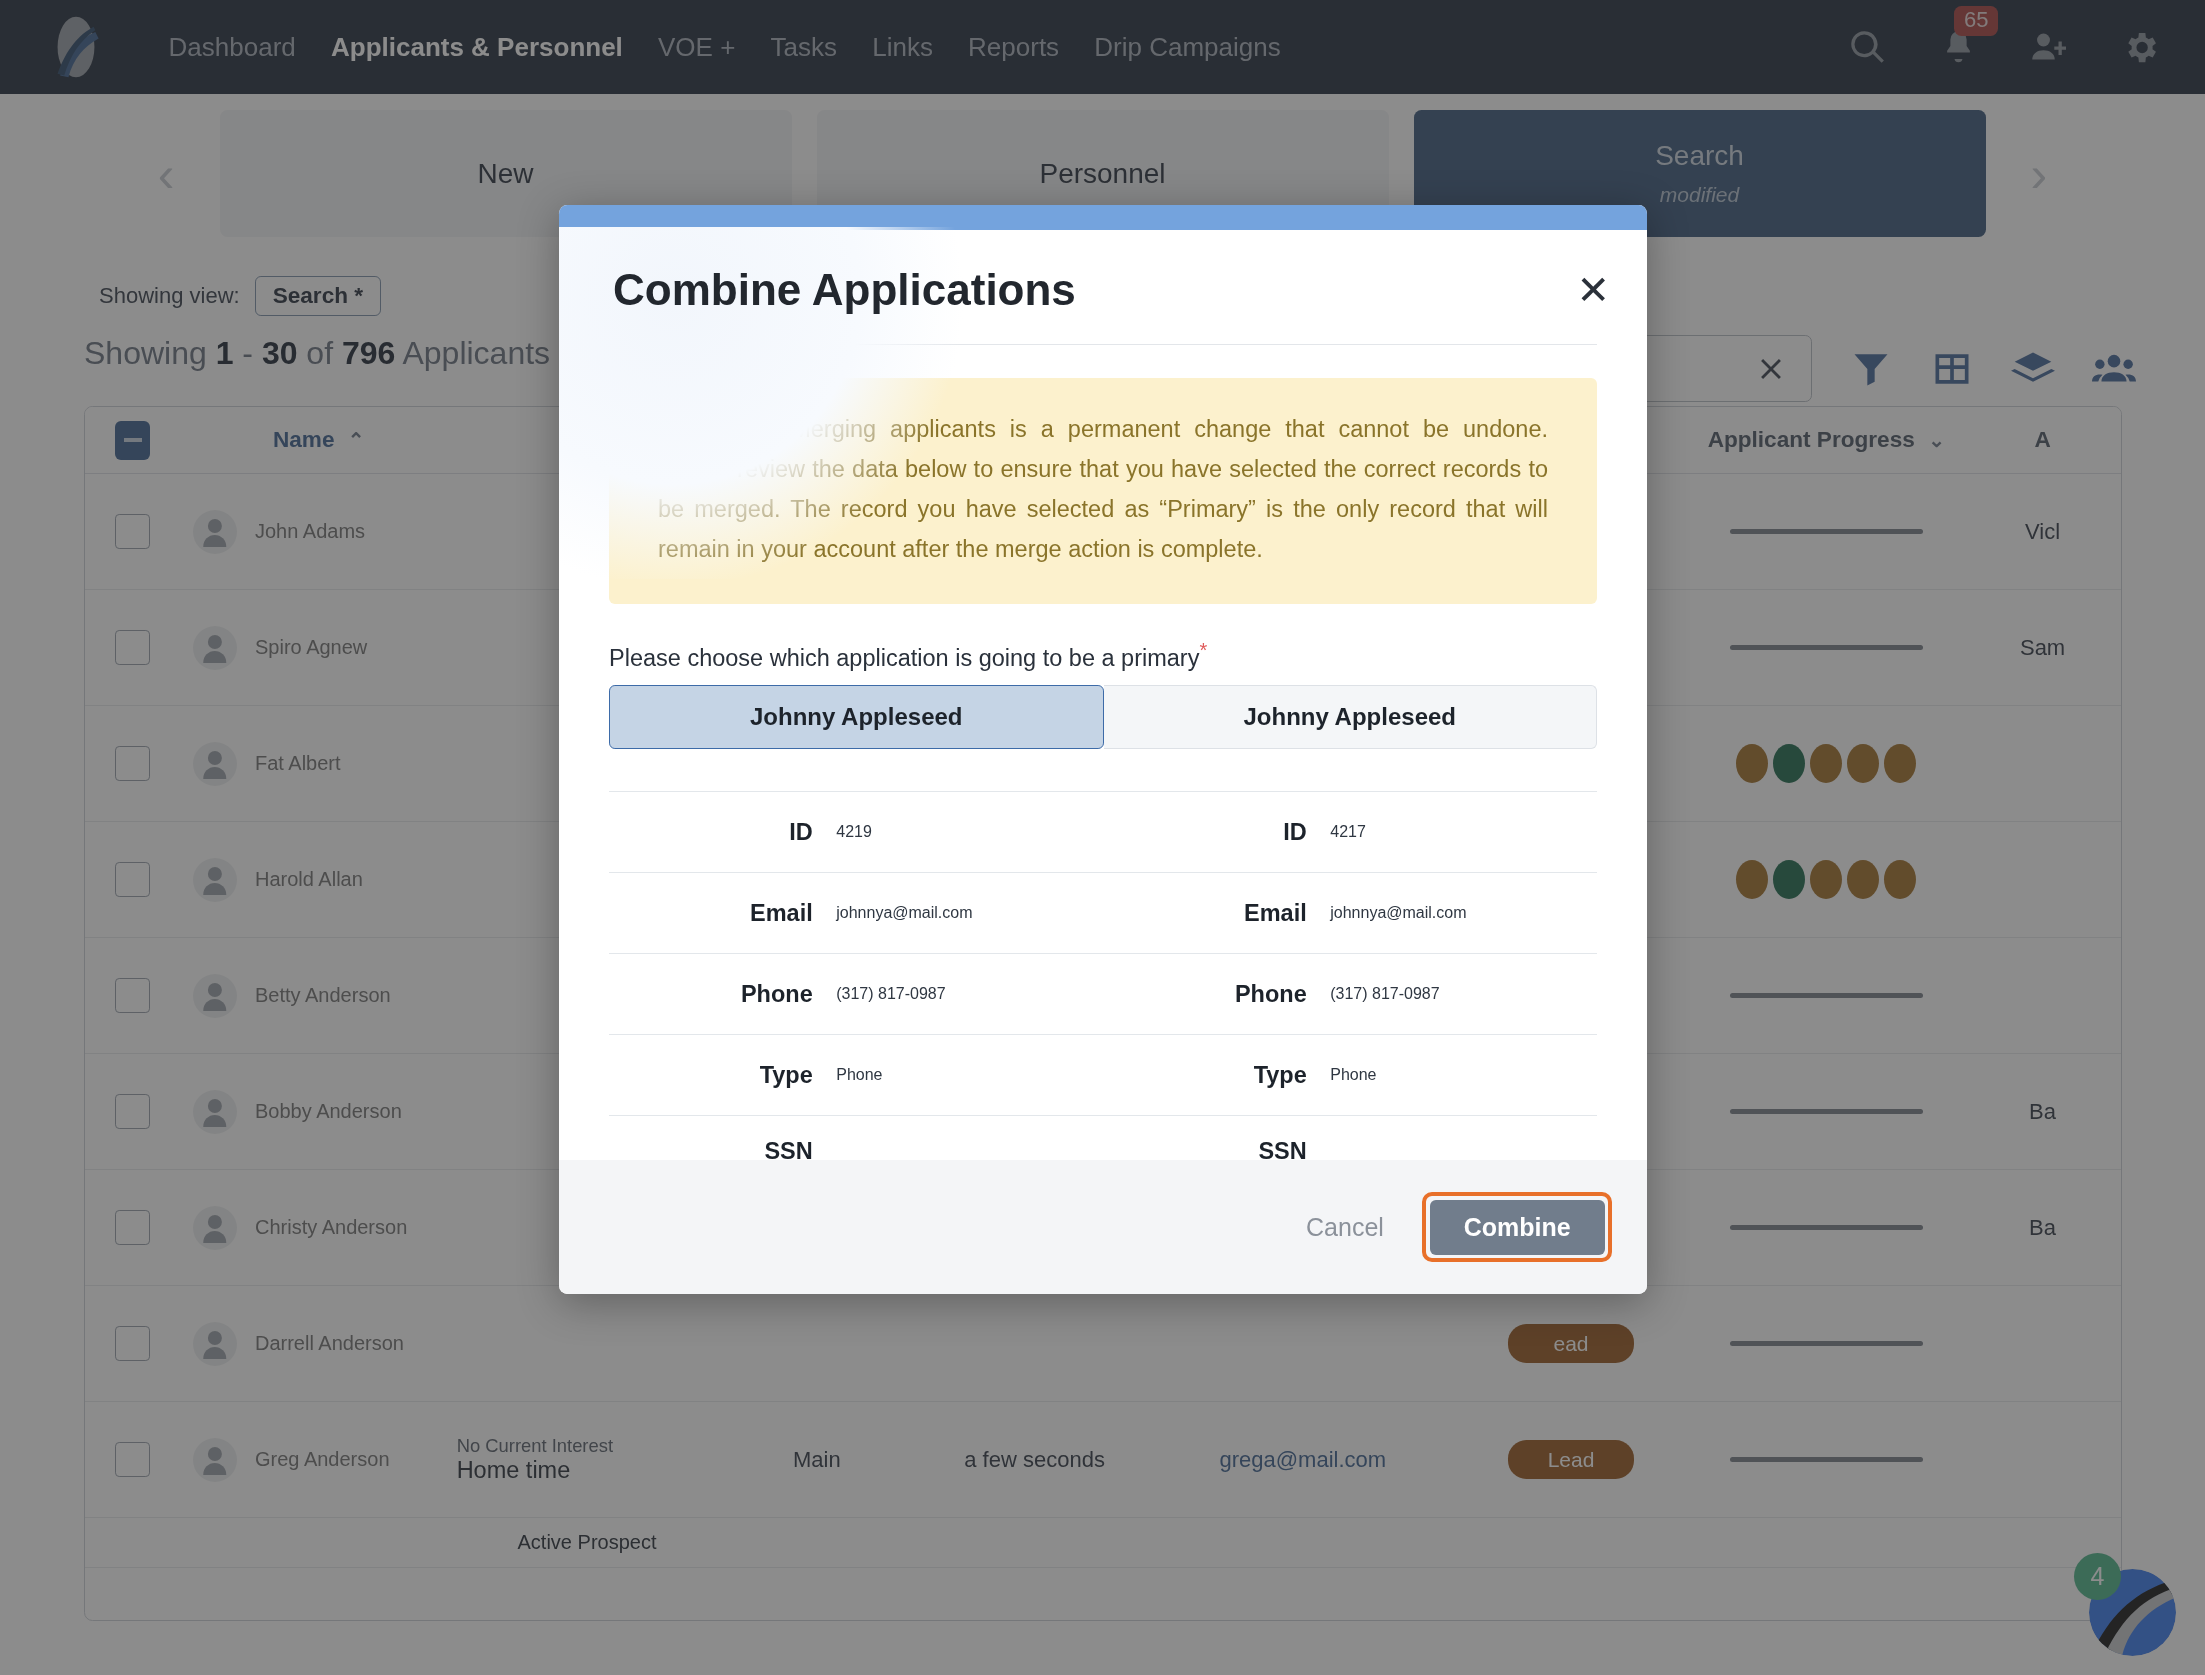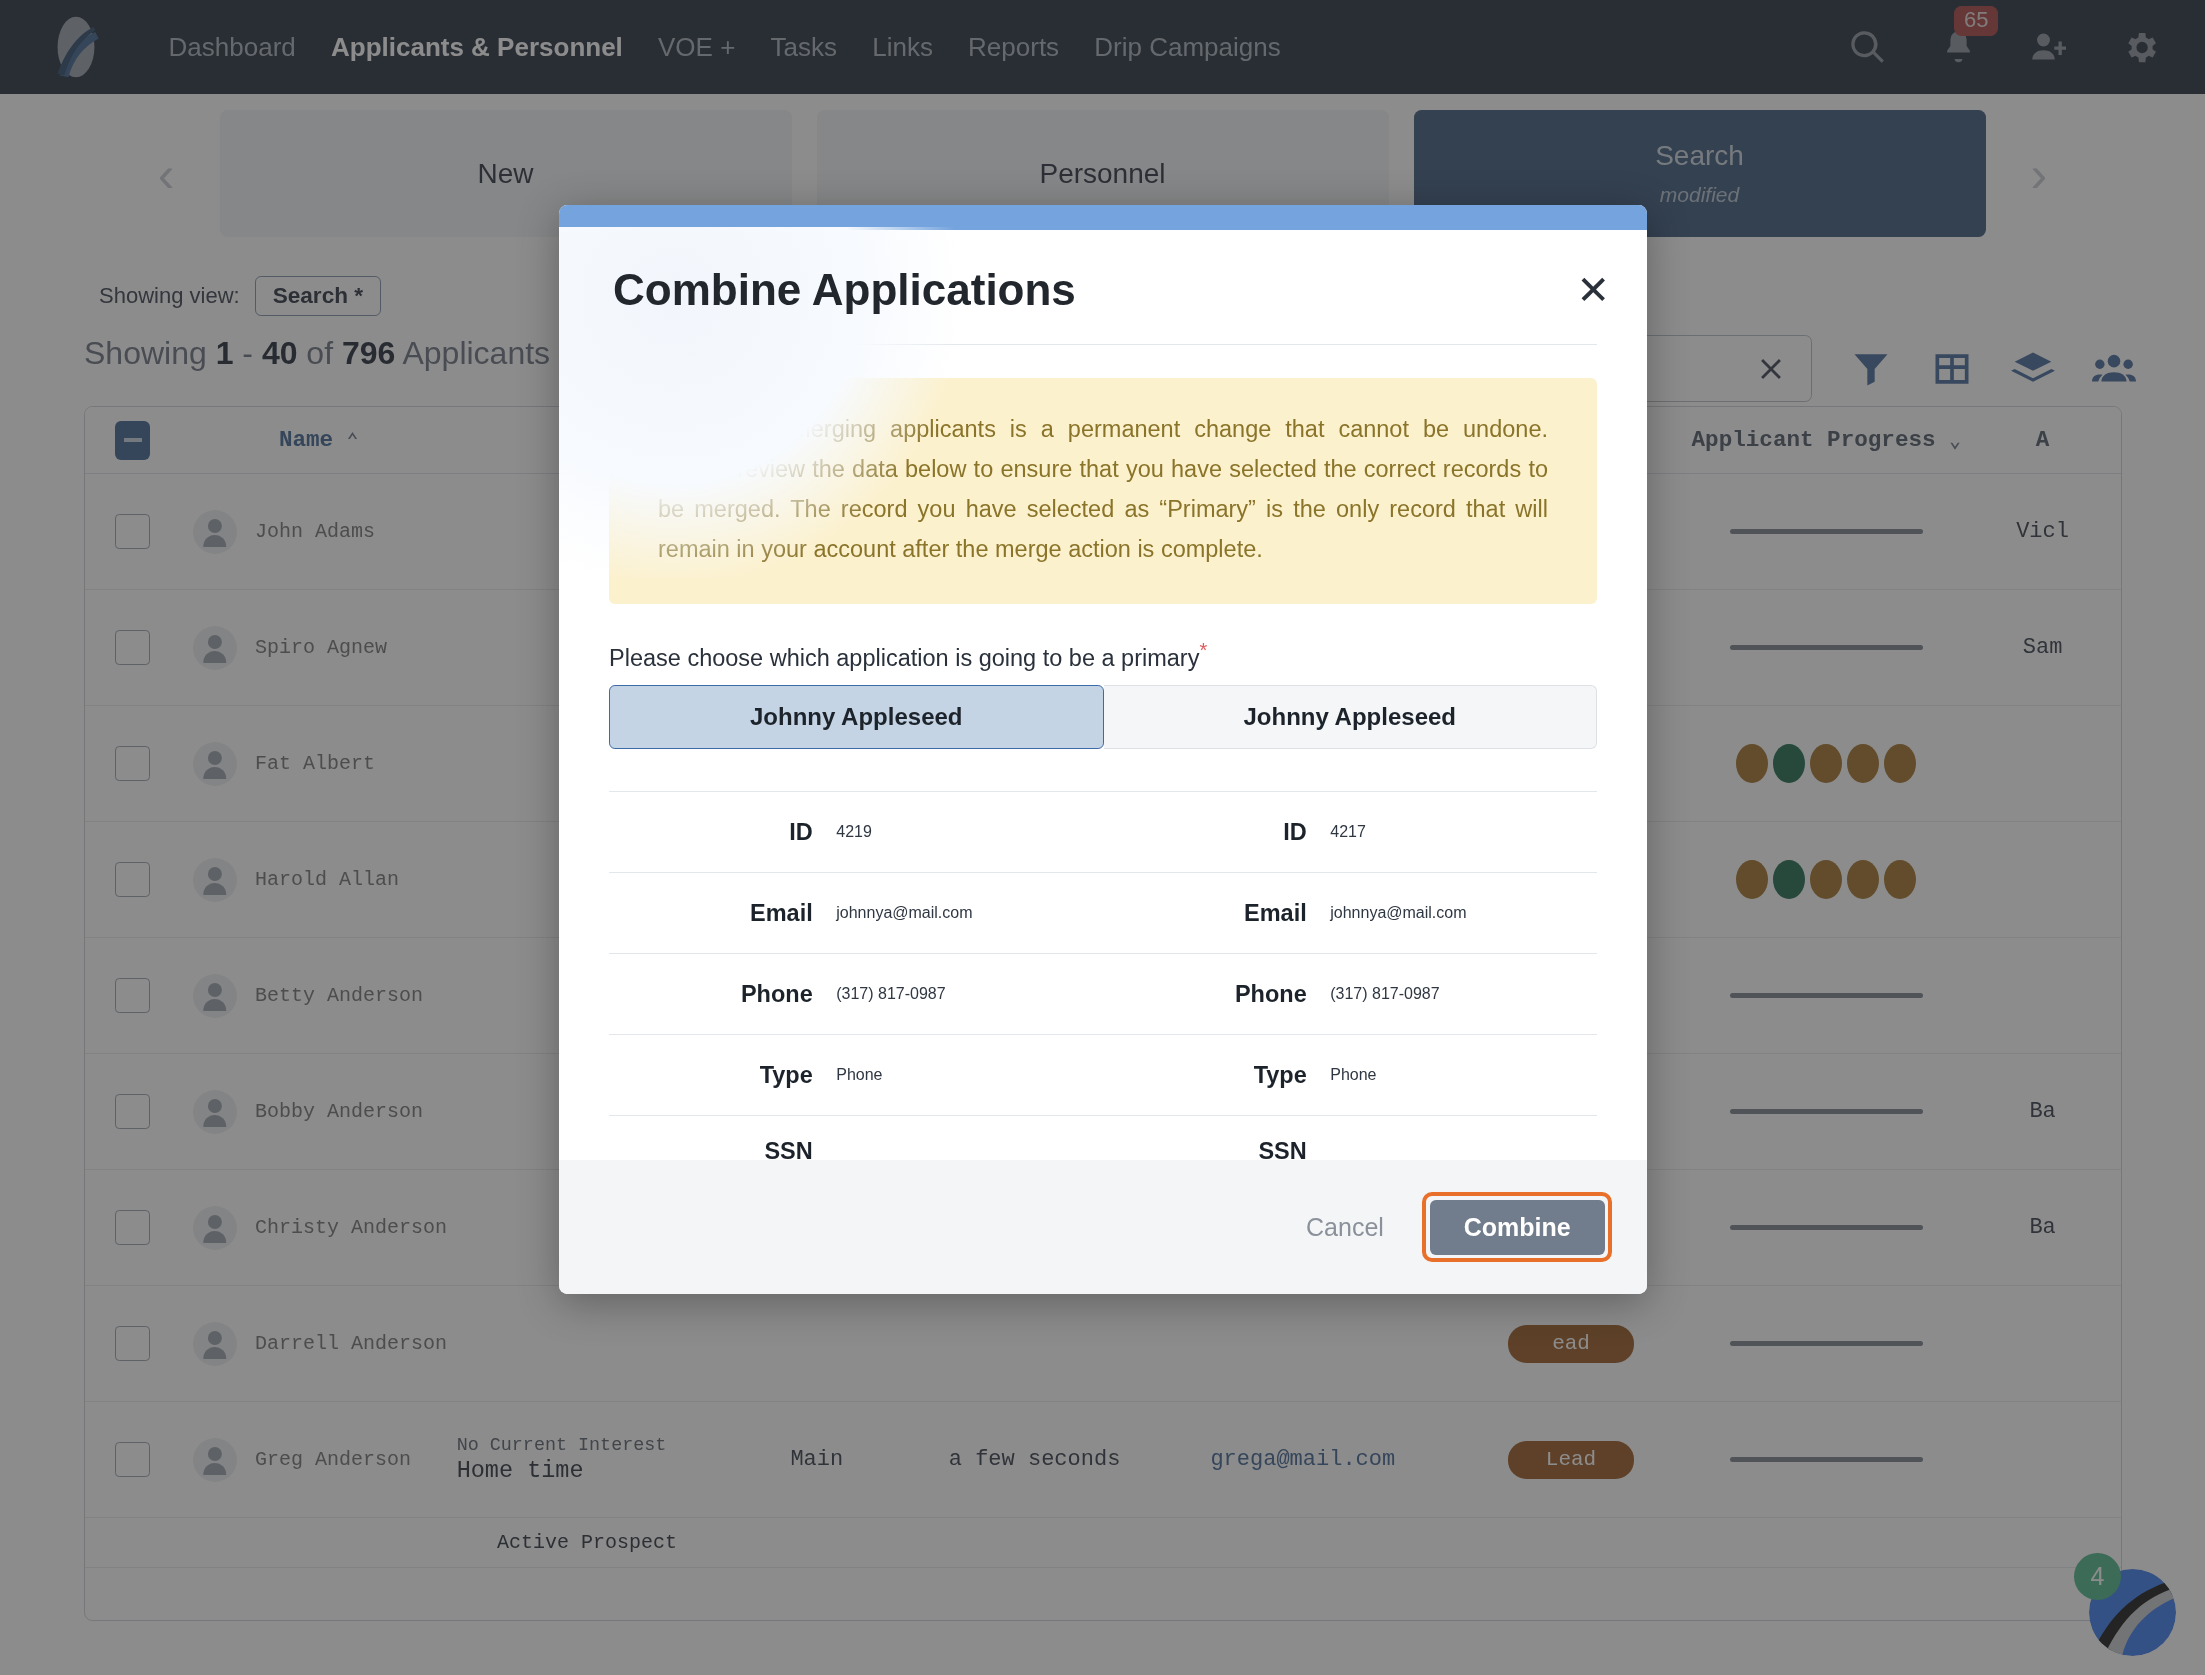--- a/index.html
+++ b/index.html
@@ -72,21 +72,21 @@
     width: 360px; height: 67px; border: 0.8px solid #b9bec5; border-radius: 6.7px;
     display: flex; align-items: center; justify-content: flex-end; padding-right: 23.5px;
     cursor: pointer;
   }
   .tb-icon { cursor: pointer; width: 44px; height: 44px; }
   .tb-icon svg { fill: #46699a; }
 
   
   .table-wrap {
     position: absolute; top: 406px; left: 84px; width: 2038px; height: 1215px;
-    border: 0.8px solid #ccd1d7; border-radius: 8.4px; background: #fff; overflow: hidden; font-family: Liberation Mono, monospace;
+    border: 0.8px solid #ccd1d7; border-radius: 8.4px; background: #fff; overflow: hidden;
   }
   .thead {
     display: flex; align-items: center; height: 67px;
     border-bottom: 0.8px solid #dde1e6; background: #fff;
   }
   .th {
     font-size: 22.6px; font-weight: bold; color: #4f5967;
     display: flex; align-items: center; justify-content: center; gap: 13.4px;
   }
   .th.name { color: #3f6391; }
@@ -279,21 +279,21 @@
         <div class="sub">modified</div>
       </div>
       <div class="arrow-nav">›</div>
     </div>
 
     <div class="showing-view-row">
       <span>Showing view:</span>
       <span class="view-chip">Search *</span>
     </div>
     <div class="showing-count">
-      <span>Showing </span><b>1</b><span> - </span><b>40</b><span> of </span><b>796</b><span> Applicants</span>
+      <span>Showing </span><b>1</b><span> - </span><b>30</b><span> of </span><b>796</b><span> Applicants</span>
     </div>
 
     <div class="toolbar-right">
       <div class="search-clear-box">
         <svg viewBox="0 0 24 24" width="34" height="34">
             <path d="M19 6.4L17.6 5 12 10.6 6.4 5 5 6.4 10.6 12 5 17.6 6.4 19 12 13.4 17.6 19 19 17.6 13.4 12z" fill="#3a424e"></path>
           </svg>
       </div>
       <div class="tb-icon">
         <svg viewBox="0 0 24 24" width="44" height="44">

